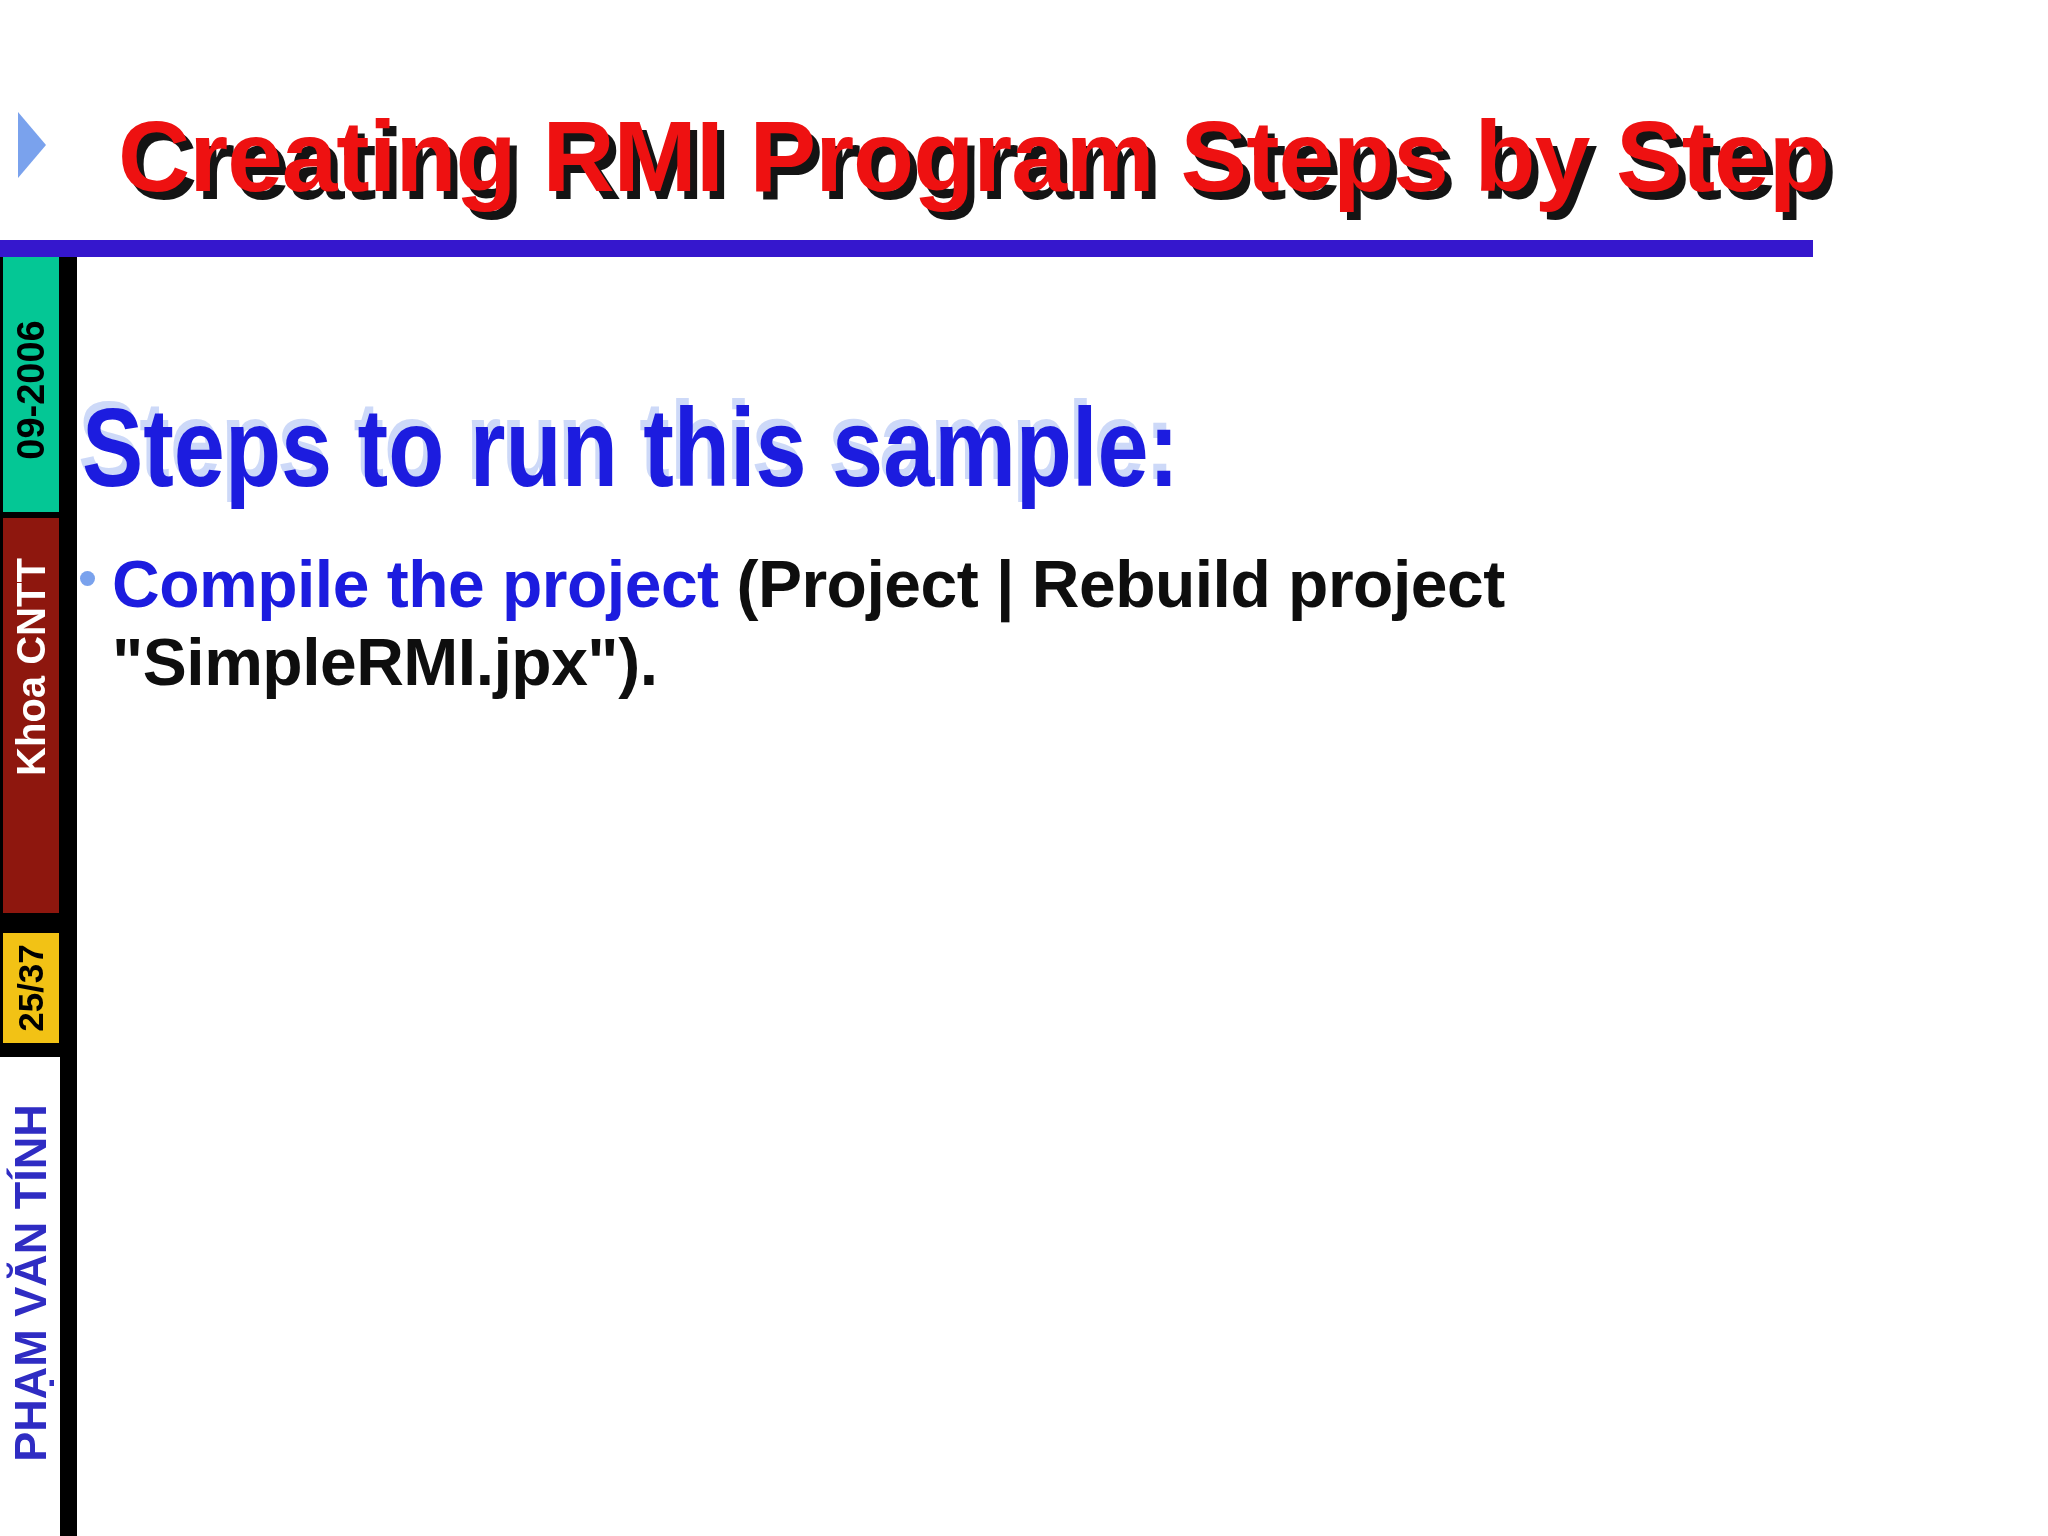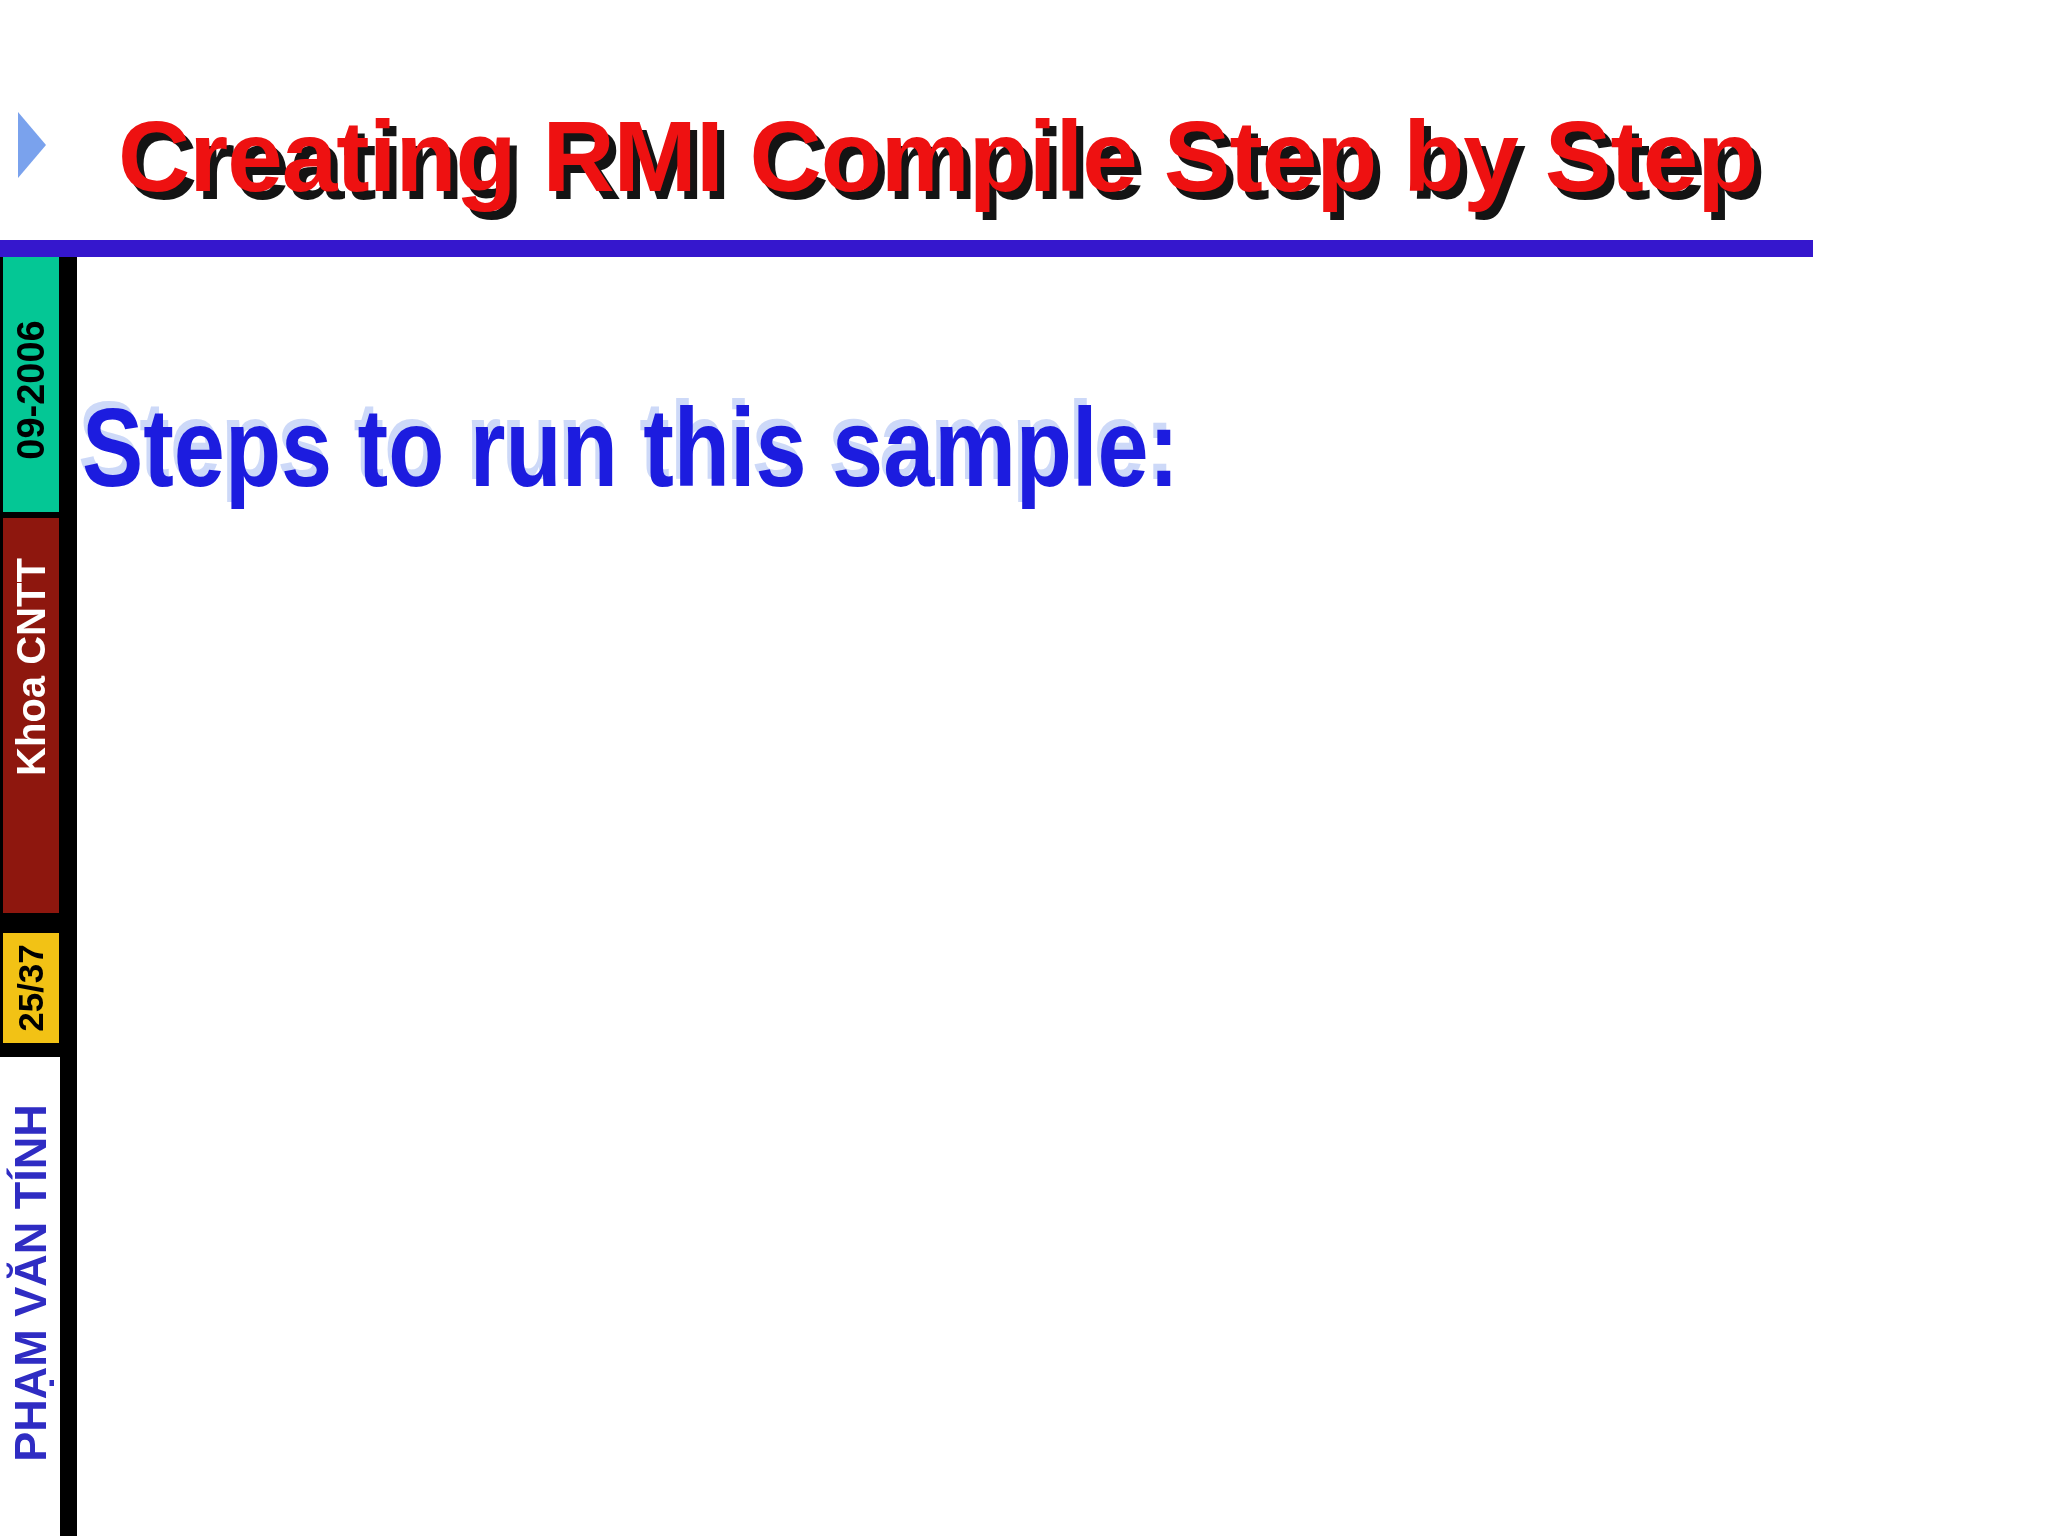--- a/index.html
+++ b/index.html
@@ -56,32 +56,37 @@
     font-size:66px;line-height:78px;font-weight:bold;color:#0e0e0e;
     white-space:pre-wrap;letter-spacing:-0.5px;width:1900px;
   }
   .run-blue{color:#1c1cdf;}
   .run-black{color:#0e0e0e;}
 </style>
 </head>
 <body>
 
 <span class="title-arrow"></span>
-<h1 class="slide-title">Creating RMI Compile Step by Step</h1>
+<h1 class="slide-title">Creating RMI Program Steps by Step</h1>
 <div class="title-rule"></div>
 
 <div class="side-backdrop"></div>
 <div class="side-stripe"></div>
 <div class="box box-date"></div>
 <div class="box box-faculty"></div>
 <div class="box box-page"></div>
 <span class="vlabel lbl-date">09-2006</span>
 <span class="vlabel lbl-faculty">Khoa CNTT</span>
 <span class="vlabel lbl-page">25/37</span>
 <span class="vlabel lbl-author">PHẠM VĂN TÍNH</span>
 
 <div class="content">
   <h2 class="content-heading">
     <span class="squeeze">Steps to run this sample:</span>
   </h2>
   <ul class="steps-list" id="steps-list">
+      <li class="bullet-item">
+        <span class="bullet-dot"></span>
+        <div class="bullet-text"><span class="run-blue">Compile the project</span><span class="run-black"> (Project | Rebuild project
+"SimpleRMI.jpx").</span></div>
+      </li>
     </ul>
 </div>
 
 </body></html>

